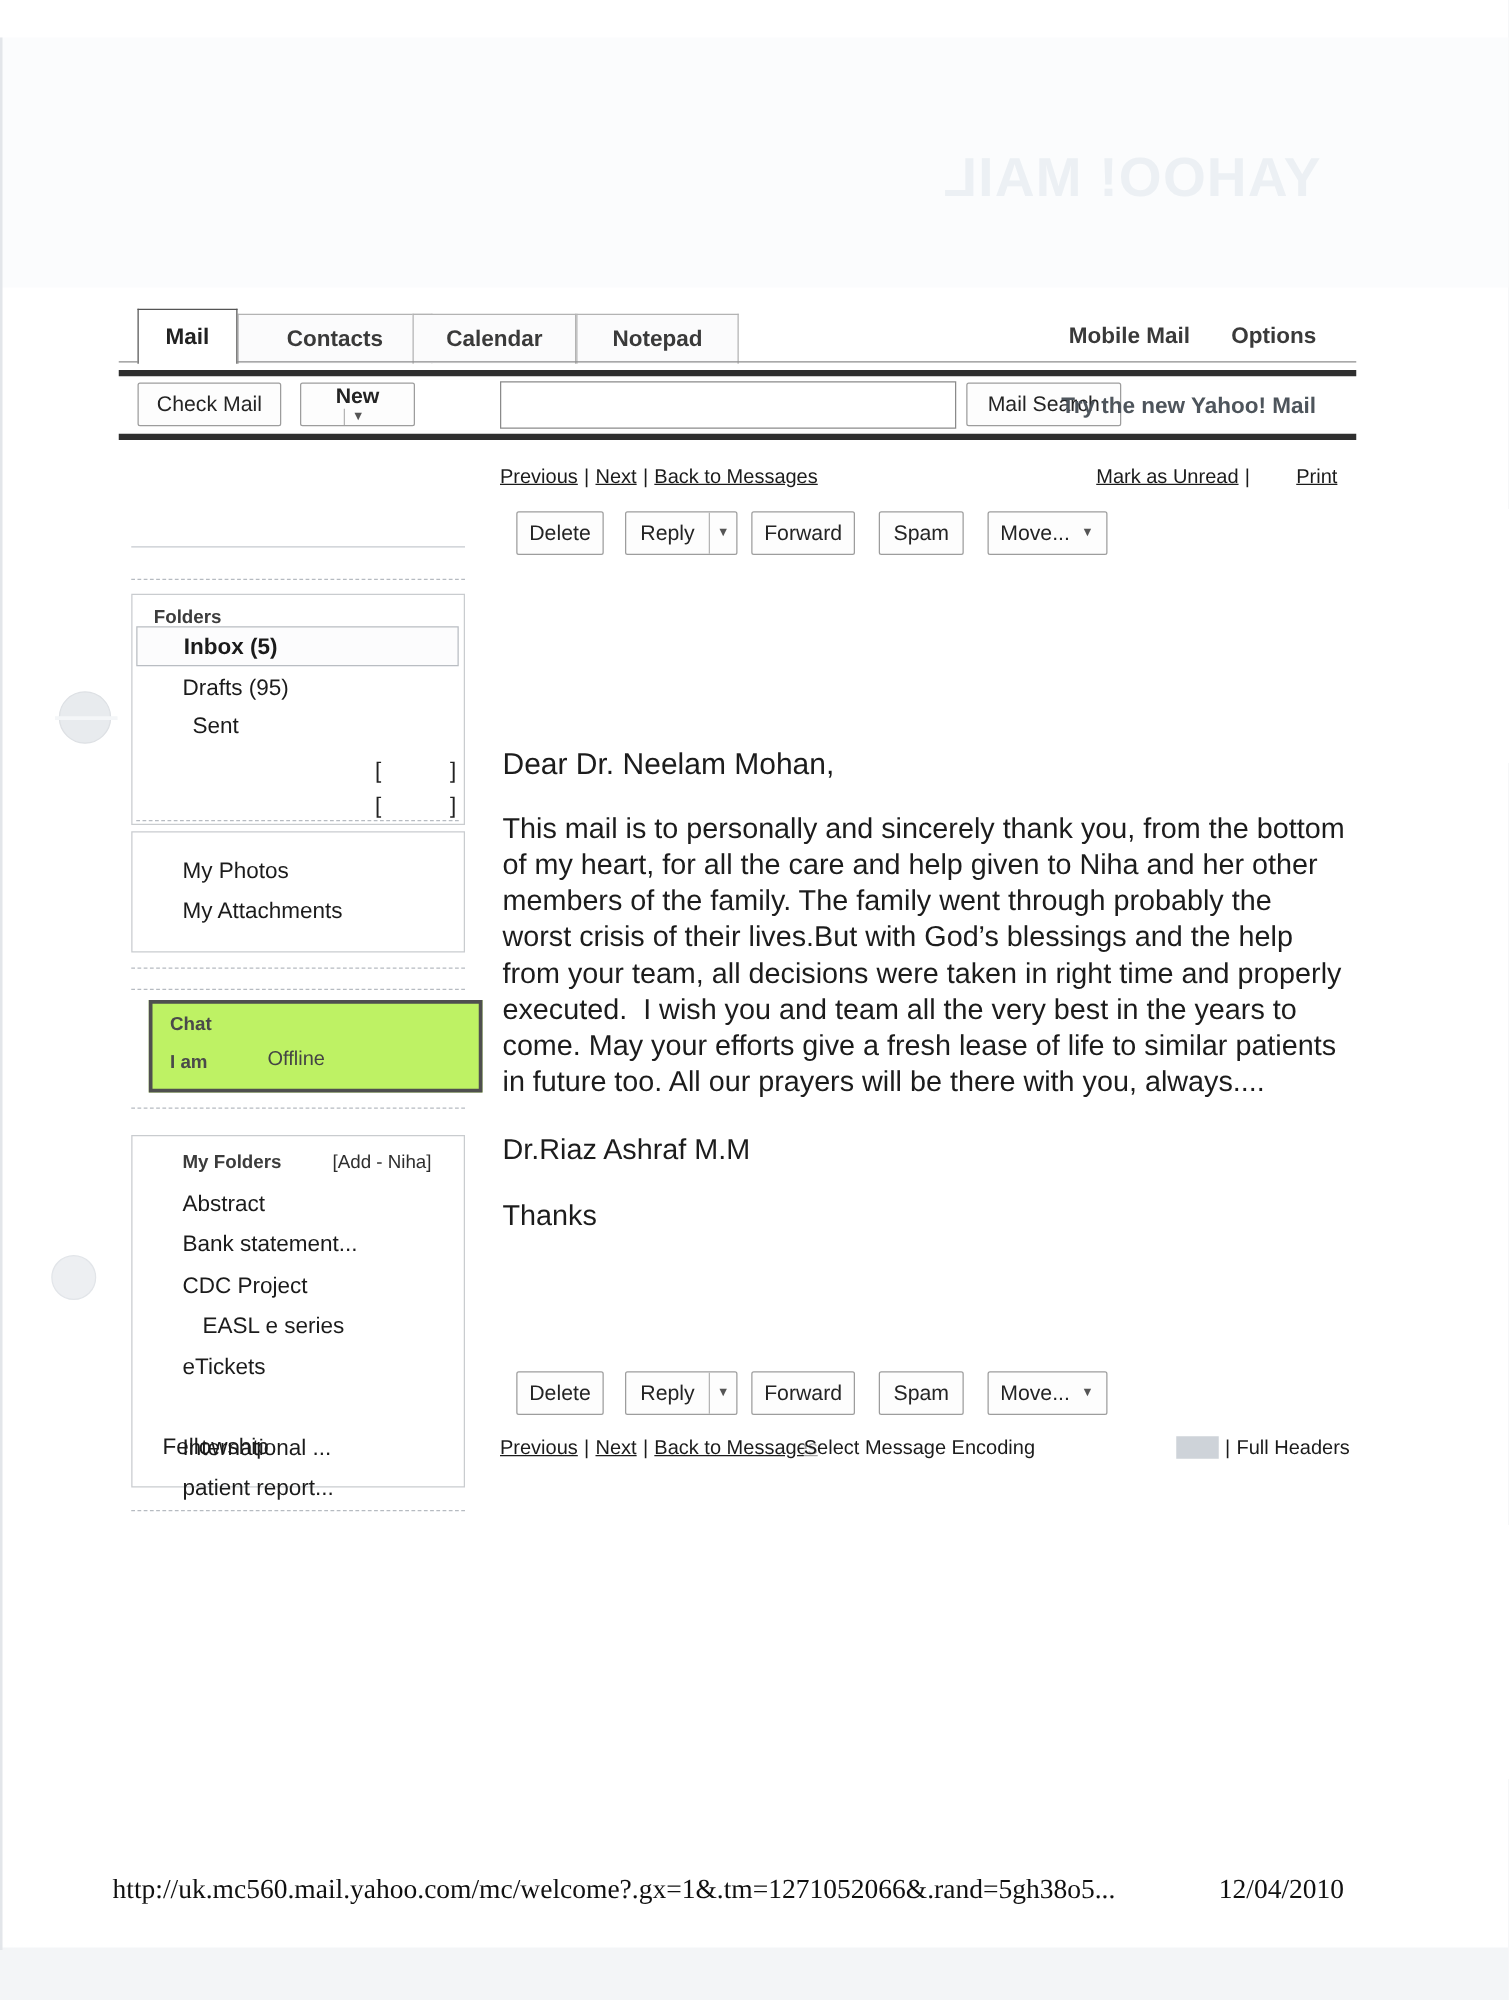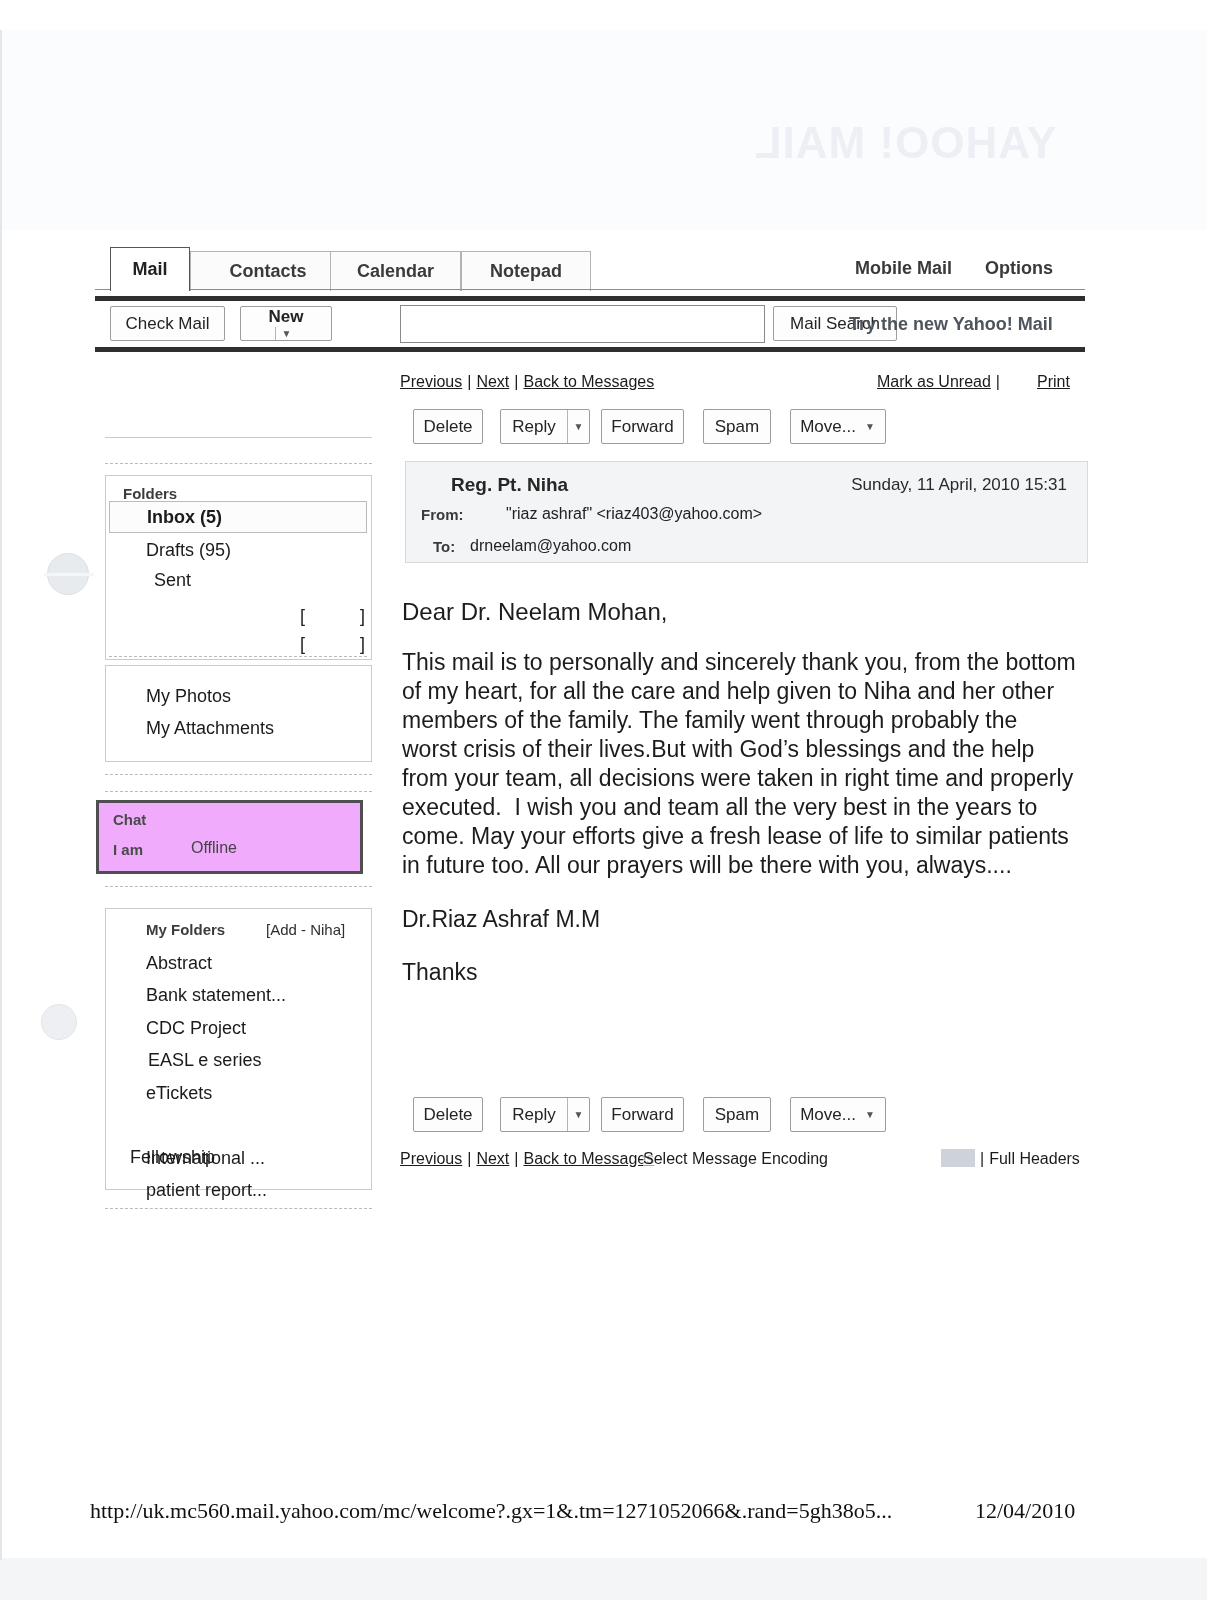--- a/index.html
+++ b/index.html
@@ -64,21 +64,21 @@
 
   
   .side-line  { position:absolute; left:105px; width:267px; height:1px; background:#c6cacf; }
   .side-dash  { position:absolute; left:105px; width:267px; border-top:1px dashed #b6bbc1; }
   .panel { position:absolute; left:105px; width:267px; background:#fff; border:1px solid #c9cccf; }
   .panel-title { font-size:15px; font-weight:bold; color:#3c3c3c; }
   .fitem { font-size:18px; color:#1b1b1b; cursor:pointer; }
   .inbox-sel { position:absolute; left:3px; top:25px; width:258px; height:32px;
          border:1px solid #b9bdc2; background:#fcfcfd; display:flex; align-items:center; }
   .bracket-row { position:absolute; font-size:18px; color:#222; }
-  .chatbox { position:absolute; left:96px; width:267px; background:#f0abfc; border:3px solid #4f4f4f; }
+  .chatbox { position:absolute; left:119px; width:267px; background:#bef264; border:3px solid #4f4f4f; }
 
   .hole1 { position:absolute; left:47px; top:553px; width:42px; height:42px; border-radius:50%;
          background:#e8ebee; border:1px solid #dde0e4; }
   .hole1::after { content:""; position:absolute; left:-4px; top:19px; width:50px; height:3px; background:#f4f6f8; }
   .hole2 { position:absolute; left:41px; top:1004px; width:36px; height:36px; border-radius:50%;
          background:#edeff2; border:1px solid #e2e5e9; }
 
   .enc-box { position:absolute; left:941px; top:1149px; width:34px; height:18px; background:#ced3d9; }
 
   .print-footer { position:absolute; left:0; top:1498px; width:1207px;
@@ -152,28 +152,20 @@
     <span class="lbl">Forward</span>
   </div>
   <div class="btn" style="left:703px; top:409px; width:68px;">
     <span class="lbl">Spam</span>
   </div>
   <div class="btn" style="left:790px; top:409px; width:96px;">
     <span class="lbl">Move...</span>
     <span class="chev" style="margin-right:10px;">▼</span>
   </div>
 
-  <div class="msg-head">
-    <span class="subject">Reg. Pt. Niha</span>
-    <span class="msg-date">Sunday, 11 April, 2010 15:31</span>
-    <span class="hdr-lbl" style="position:absolute; left:15px; top:44px;">From:</span>
-    <span class="hdr-val" style="position:absolute; left:100px; top:43px;">"riaz ashraf" &lt;riaz403@yahoo.com&gt;</span>
-    <span class="hdr-lbl" style="position:absolute; left:27px; top:76px;">To:</span>
-    <span class="hdr-val" style="position:absolute; left:64px; top:75px;">drneelam@yahoo.com</span>
-  </div>
 
   <div class="body-text">
     <div class="greet">Dear Dr. Neelam Mohan,</div>
     <div class="par">This mail is to personally and sincerely thank you, from the bottom of my heart, for all the care and help given to Niha and her other members of the family. The family went through probably the worst crisis of their lives.But with God’s blessings and the help from your team, all decisions were taken in right time and properly executed.  I wish you and team all the very best in the years to come. May your efforts give a fresh lease of life to similar patients in future too. All our prayers will be there with you, always....</div>
     <div class="short">Dr.Riaz Ashraf M.M</div>
     <div class="short">Thanks</div>
   </div>
 
   <div class="side-line" style="top:437px;"></div>
   <div class="side-dash" style="top:463px;"></div>
@@ -207,21 +199,21 @@
   </div>
 
   <div class="side-dash" style="top:886px;"></div>
 
   <div class="panel" style="top:908px; height:282px;">
     <span class="panel-title" style="position:absolute; left:40px; top:12px;">My Folders</span>
     <span style="position:absolute; left:160px; top:12px; font-size:15px; color:#2e2e2e;">[Add - Niha]</span>
     <span class="fitem" style="position:absolute; left:40px; top:44px;">Abstract</span>
     <span class="fitem" style="position:absolute; left:40px; top:76px;">Bank statement...</span>
     <span class="fitem" style="position:absolute; left:40px; top:109px;">CDC Project</span>
-    <span class="fitem" style="position:absolute; left:42px; top:141px;">EASL e series</span>
+    <span class="fitem" style="position:absolute; left:56px; top:141px;">EASL e series</span>
     <span class="fitem" style="position:absolute; left:40px; top:174px;">eTickets</span>
     <span class="fitem" style="position:absolute; left:24px; top:206px;margin-top:32px;">Fellowship</span>
     <span class="fitem" style="position:absolute; left:40px; top:239px;">International ...</span>
     <span class="fitem" style="position:absolute; left:40px; top:271px;">patient report...</span>
   </div>
 
   <div class="side-dash" style="top:1208px;"></div>
 
   <div class="hole1"></div>
   <div class="hole2"></div>

